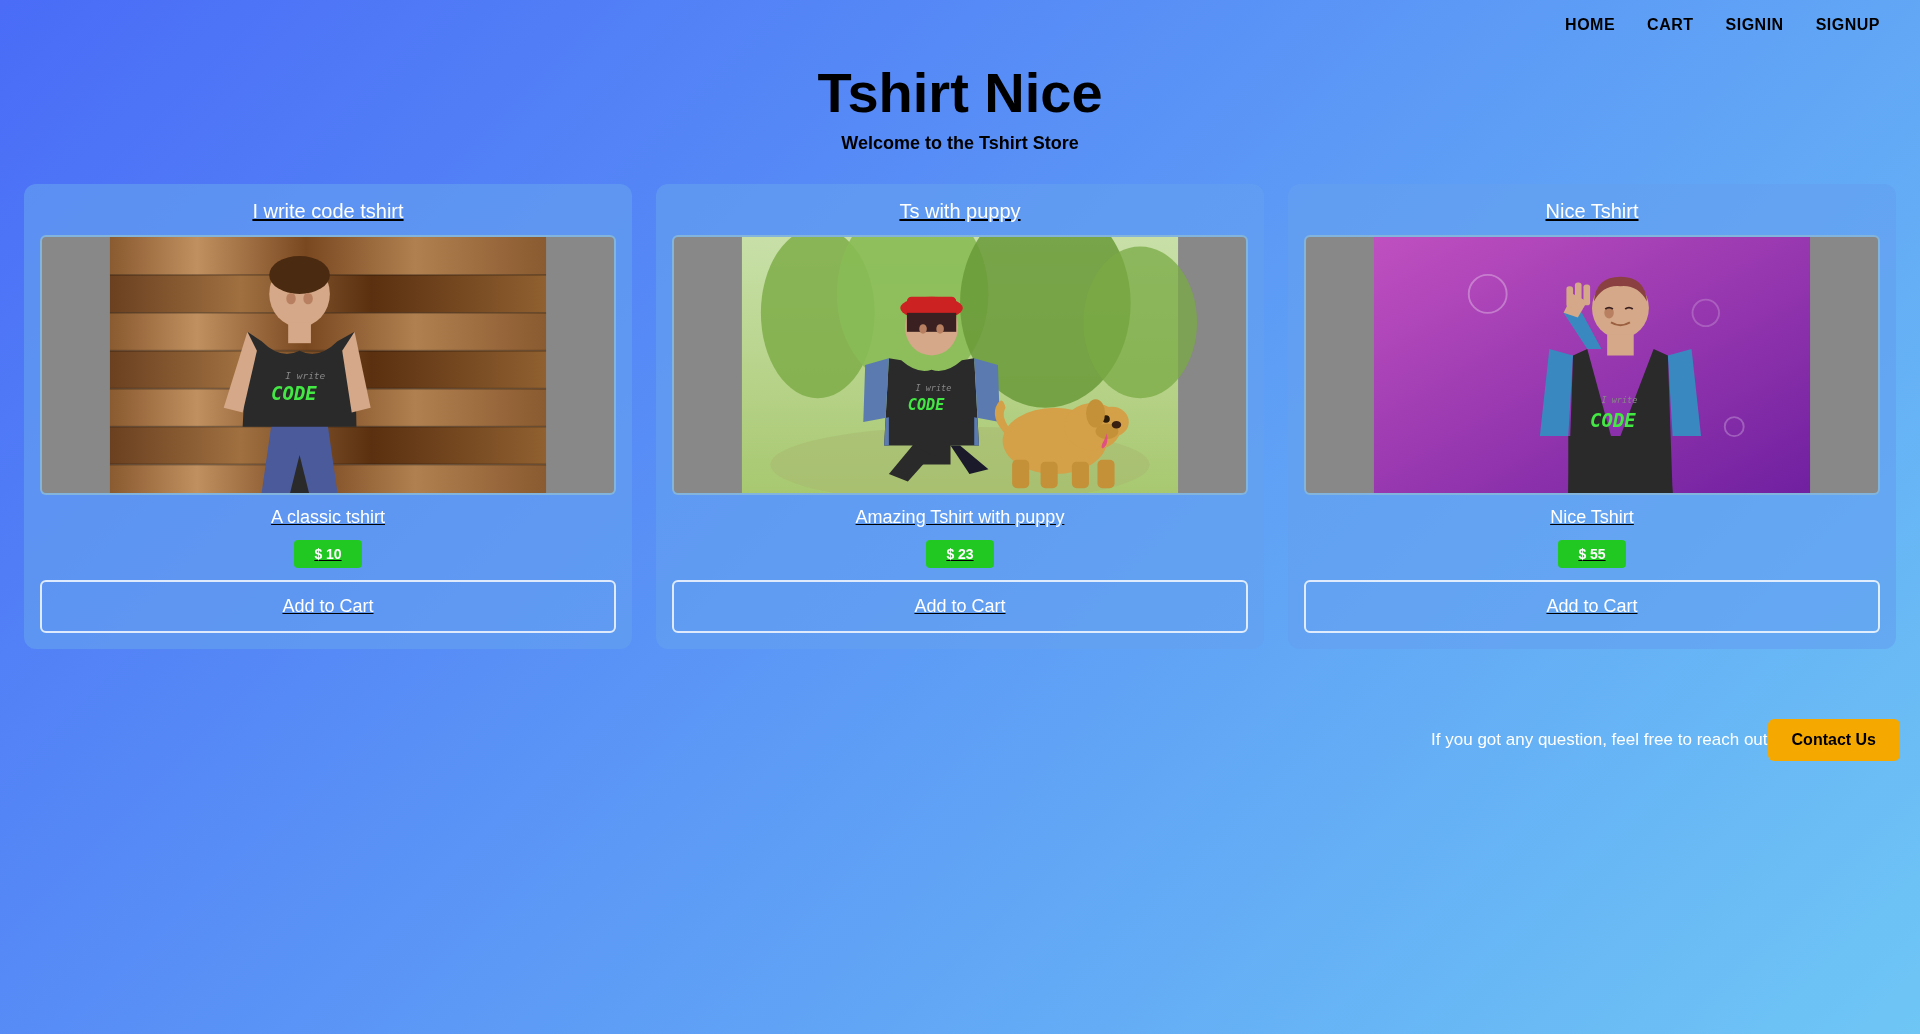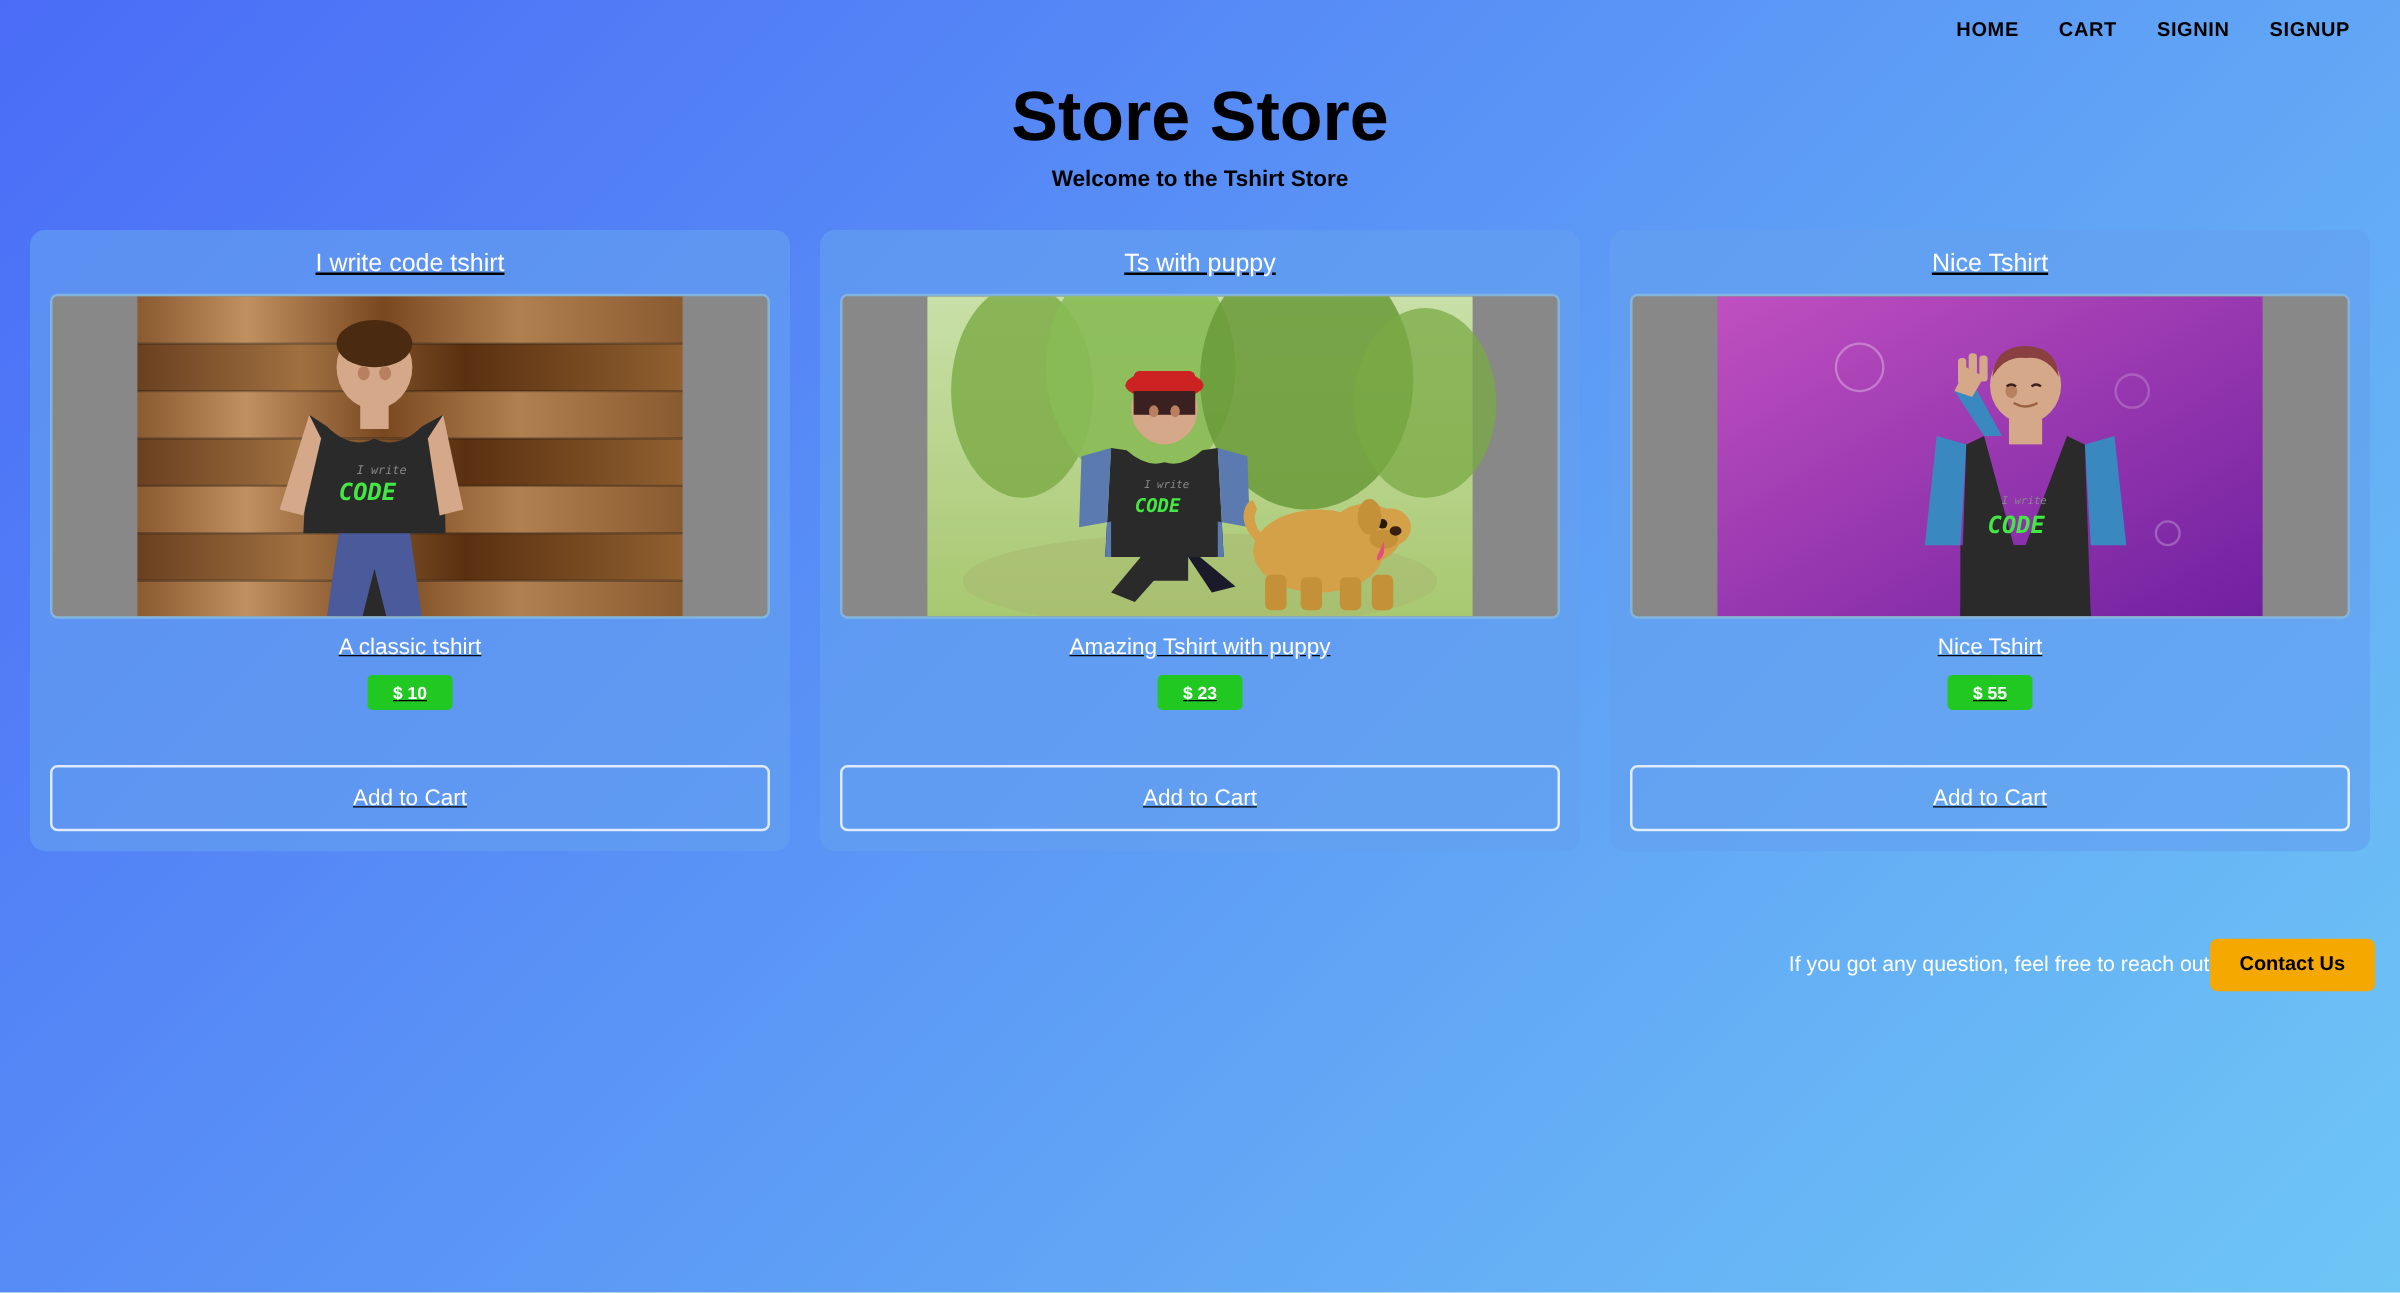--- a/index.html
+++ b/index.html
@@ -111,21 +111,20 @@
       width: 100%;
       padding: 14px;
       background: transparent;
       border: 2px solid rgba(255,255,255,0.8);
       border-radius: 6px;
       color: #fff;
       font-size: 18px;
       cursor: pointer;
       font-weight: 400;
       transition: background 0.2s;
-      margin-top: 32px;
     }
 
     
     .footer {
       text-align: center;
       padding: 30px 20px 40px;
       display: flex;
       align-items: center;
       justify-content: flex-end;
       flex-wrap: wrap;
@@ -160,21 +159,21 @@
 <body>
 
 <nav>
   <a href="#">HOME</a>
   <a href="#">CART</a>
   <a href="#">SIGNIN</a>
   <a href="#">SIGNUP</a>
 </nav>
 
 <div class="header">
-  <h1>Store Store</h1>
+  <h1>Tshirt Nice</h1>
   <p>Welcome to the Tshirt Store</p>
 </div>
 
 <div class="product-grid">
 
   <div class="product-card">
     <span class="card-title">I write code tshirt</span>
     <div class="product-image-wrapper">
       <div class="card-svg-container">
         <svg width="100%" height="100%" viewBox="0 0 460 270" xmlns="http://www.w3.org/2000/svg">

